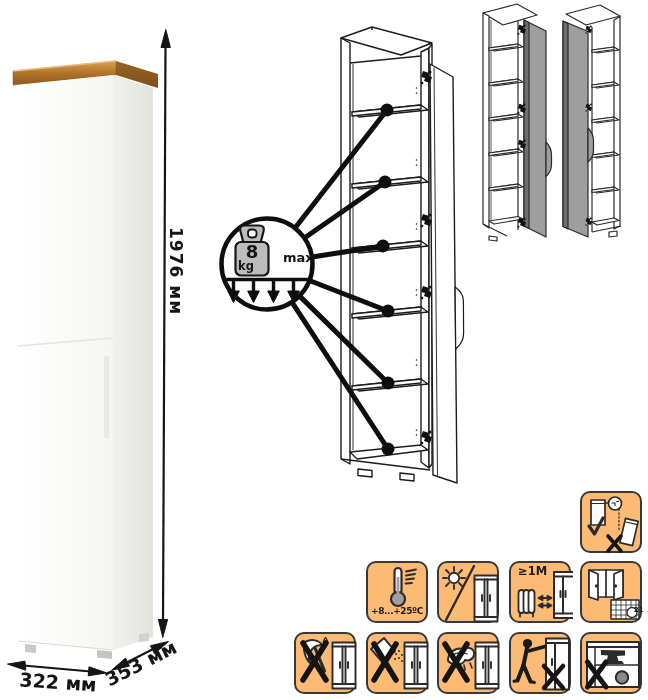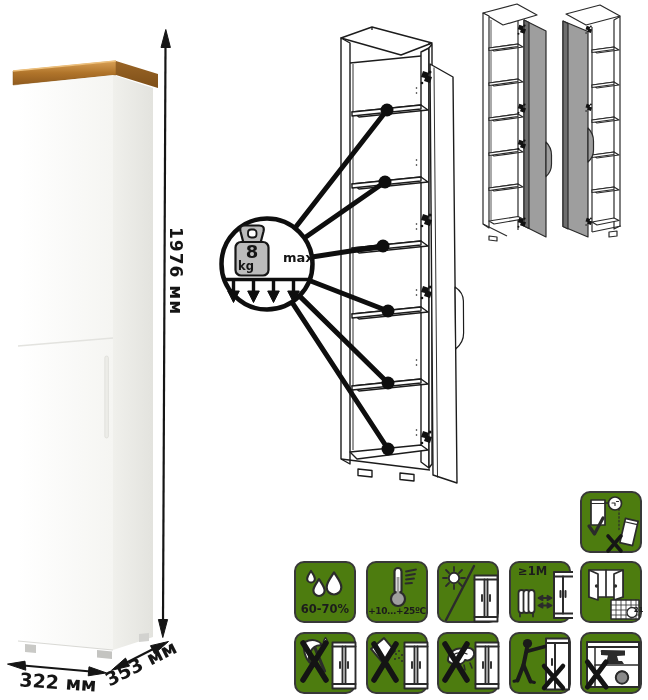--- a/index.html
+++ b/index.html
@@ -7,21 +7,21 @@
          font-family:"DejaVu Sans","Liberation Sans",sans-serif;color:#111;}
   #stage svg{position:absolute;display:block;}
   .lbl{position:absolute;font-weight:bold;color:#151515;line-height:1;white-space:nowrap;}
   #height-label{left:167px;top:227px;height:120px;font-size:17px;writing-mode:vertical-rl;letter-spacing:1px;}
   #width-label{left:17px;top:673px;width:82px;font-size:19px;text-align:center;transform:rotate(4deg);}
   #depth-label{left:100px;top:654px;width:82px;font-size:19px;text-align:center;transform:rotate(-27deg);}
   #load-value{left:236px;top:243px;width:32px;font-size:18px;text-align:center;}
   #load-unit{left:236px;top:261px;width:20px;font-size:11.5px;text-align:center;}
   #load-max{left:270px;top:251px;width:34px;font-size:13px;padding-left:13px;}
   .icon-cell{position:absolute;width:62px;height:62px;box-sizing:border-box;border:2.4px solid #383838;
-             border-radius:10px;background:#4d7c0f;}
+             border-radius:10px;background:#fdba74;}
   .icon-cell svg{position:absolute;left:0;top:0;}
   .ic-lbl{position:absolute;font-weight:bold;color:#1c1c1c;line-height:1;white-space:nowrap;}
   #hum-lbl{left:0;right:0;top:41px;text-align:center;font-size:11.5px;}
   #tmp-lbl{left:0;right:0;top:44px;text-align:center;font-size:9px;letter-spacing:-0.4px;}
   #dst-lbl{left:7px;top:3px;font-size:11.5px;}
   #cal-lbl{left:44px;top:44px;width:25px;text-align:center;font-size:7px;}
   .hidden-defs{position:absolute;width:0;height:0;overflow:hidden;}
 </style>
 </head>
 <body>
@@ -263,37 +263,29 @@
       <path d="M7,33 L12.5,41 L21,25" stroke-width="3.2"></path>
       <line x1="37" y1="16" x2="37" y2="38" stroke-width="1.2" stroke-dasharray="1.6,2.2"></line>
       <g transform="translate(47,39) rotate(13)">
         <rect x="-6.5" y="-12.5" width="13" height="25" stroke-width="1.7" fill="#fff"></rect>
         <line x1="-6.5" y1="-9" x2="6.5" y2="-9" stroke-width="1.2"></line>
       </g>
       <path d="M26,43 L39,58 M39,43 L26,58" stroke-width="3.6" stroke="#161616"></path>
     </svg>
   </div>
 
-  <div class="icon-cell" style="left:294px;top:561px">
-    <svg width="62" height="62" viewBox="0 0 62 62" stroke="#2b2b2b" fill="#fff" stroke-linecap="round" stroke-linejoin="round">
-      <use href="#dropp" transform="translate(15,14) scale(0.55)" stroke-width="3.8"></use>
-      <use href="#dropp" transform="translate(23,25) scale(0.8)" stroke-width="2.7"></use>
-      <use href="#dropp" transform="translate(38,21) scale(1.05)" stroke-width="2.1"></use>
-    </svg>
-    <div class="ic-lbl" id="hum-lbl">60-70%</div>
-  </div>
 
   <div class="icon-cell" style="left:366px;top:561px">
     <svg width="62" height="62" viewBox="0 0 62 62" stroke="#2b2b2b" fill="none" stroke-linecap="round">
       <rect x="26.5" y="5" width="7" height="26" rx="3.5" stroke-width="2.2" fill="#fff"></rect>
       <circle cx="30" cy="36" r="7" stroke-width="2.2" fill="#9f9f9f"></circle>
       <rect x="28.6" y="14" width="2.8" height="20" fill="#9f9f9f" stroke="none"></rect>
       <path d="M38,8.5 L48,6.5 M38,12.5 L47,11 M38,16.5 L46,15.5 M37.5,20.5 L44,20" stroke-width="1.8"></path>
     </svg>
-    <div class="ic-lbl" id="tmp-lbl">+10...+25ºC</div>
+    <div class="ic-lbl" id="tmp-lbl">+8...+25ºC</div>
   </div>
 
   <div class="icon-cell" style="left:437px;top:561px">
     <svg width="62" height="62" viewBox="0 0 62 62" stroke="#2b2b2b" fill="none" stroke-linecap="round" stroke-linejoin="round">
       <g>
         <circle cx="15" cy="15" r="5.2" stroke-width="1.9" fill="#fff"></circle>
         <path d="M15,4 L15,8 M15,22 L15,26 M4,15 L8,15 M22,15 L26,15 M7,7 L10,10 M20,20 L23,23 M23,7 L20,10 M10,20 L7,23" stroke-width="1.8"></path>
       </g>
       <use href="#mcab2" transform="translate(35,12)" stroke-width="1.9" fill="#fff"></use>
       <line x1="35" y1="3" x2="7" y2="57" stroke-width="2.4"></line>

